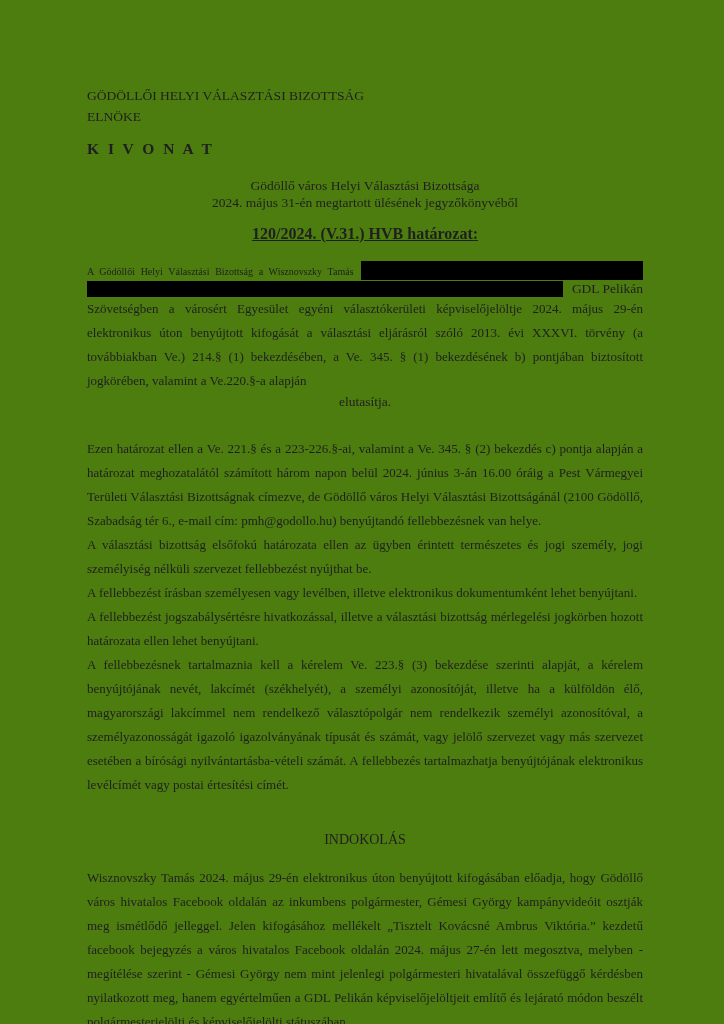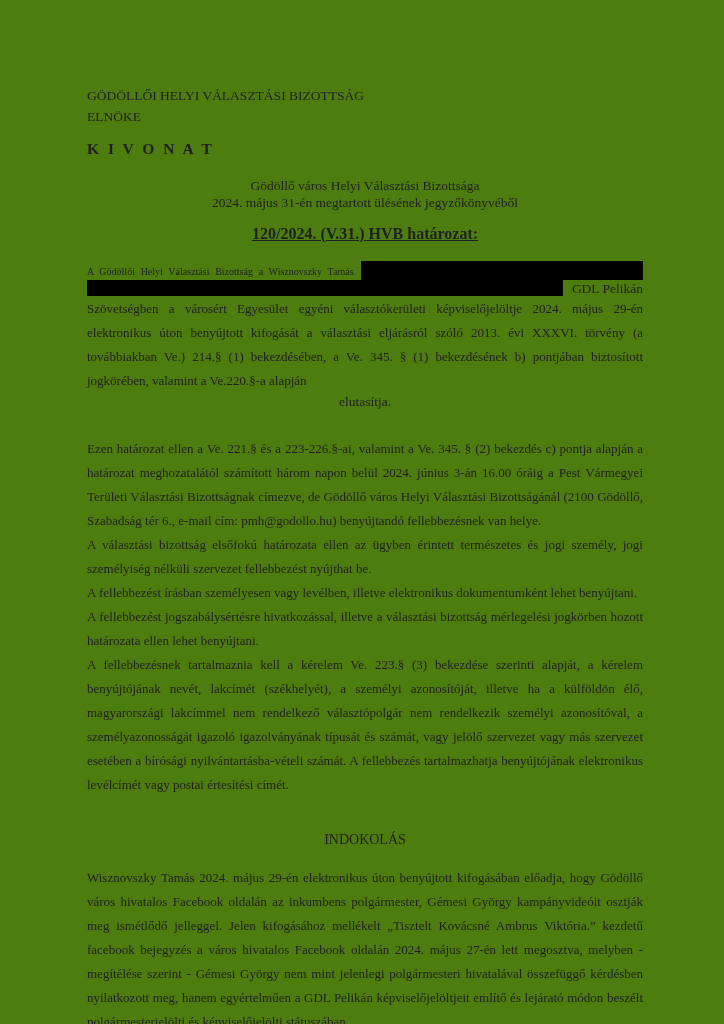--- a/index.html
+++ b/index.html
@@ -69,21 +69,21 @@
   }
   .line-a .redact {
     flex: 1 1 auto;
     margin-left: 7px;
     margin-top: -1px;
     height: 19px;
     background: #000000;
   }
   .line-b {
     display: flex;
-    align-items: flex-start;
+    align-items: flex-end;
     line-height: 17.3px;
     font-size: 13.5px;
   }
   .line-b .redact {
     flex: 1 1 auto;
     margin-right: 9px;
     height: 16px;
     background: #000000;
   }
   .line-b .t { white-space: nowrap; }

